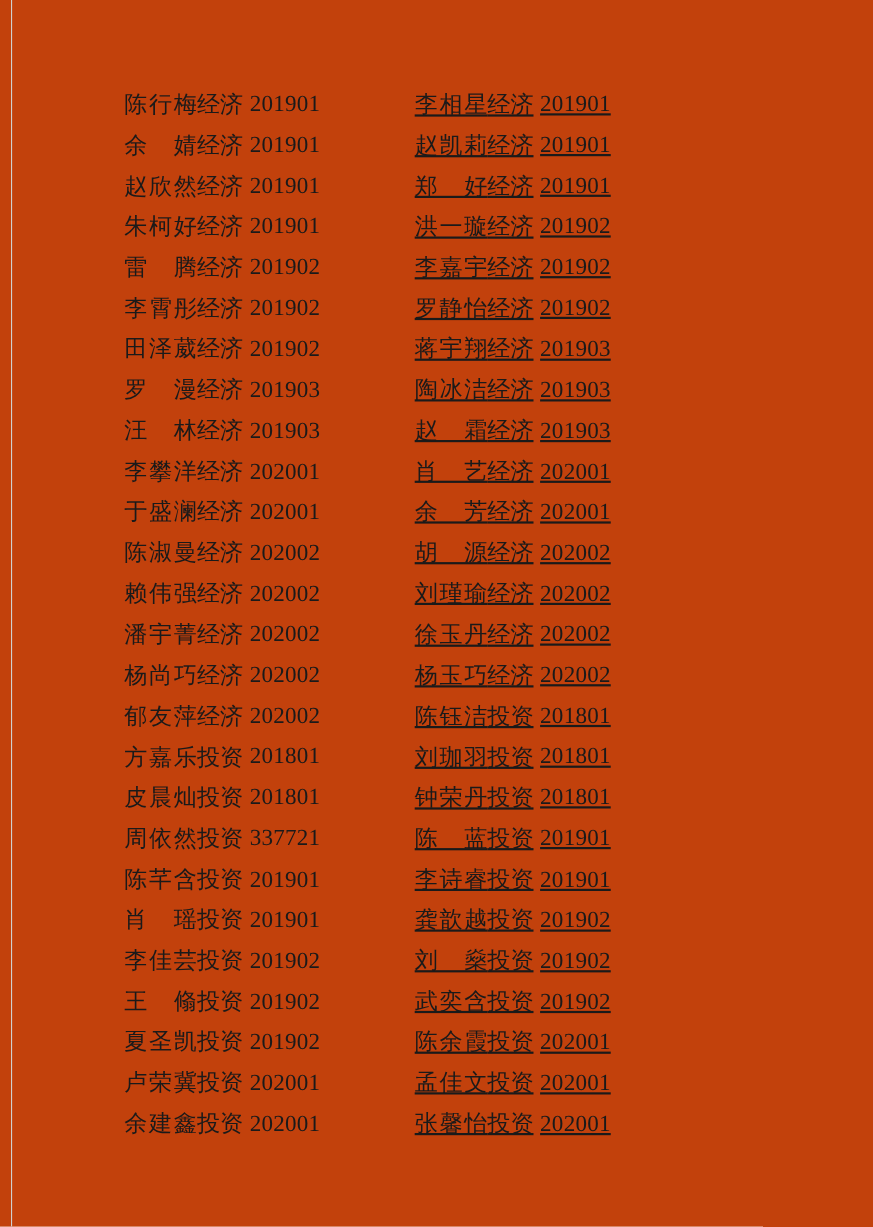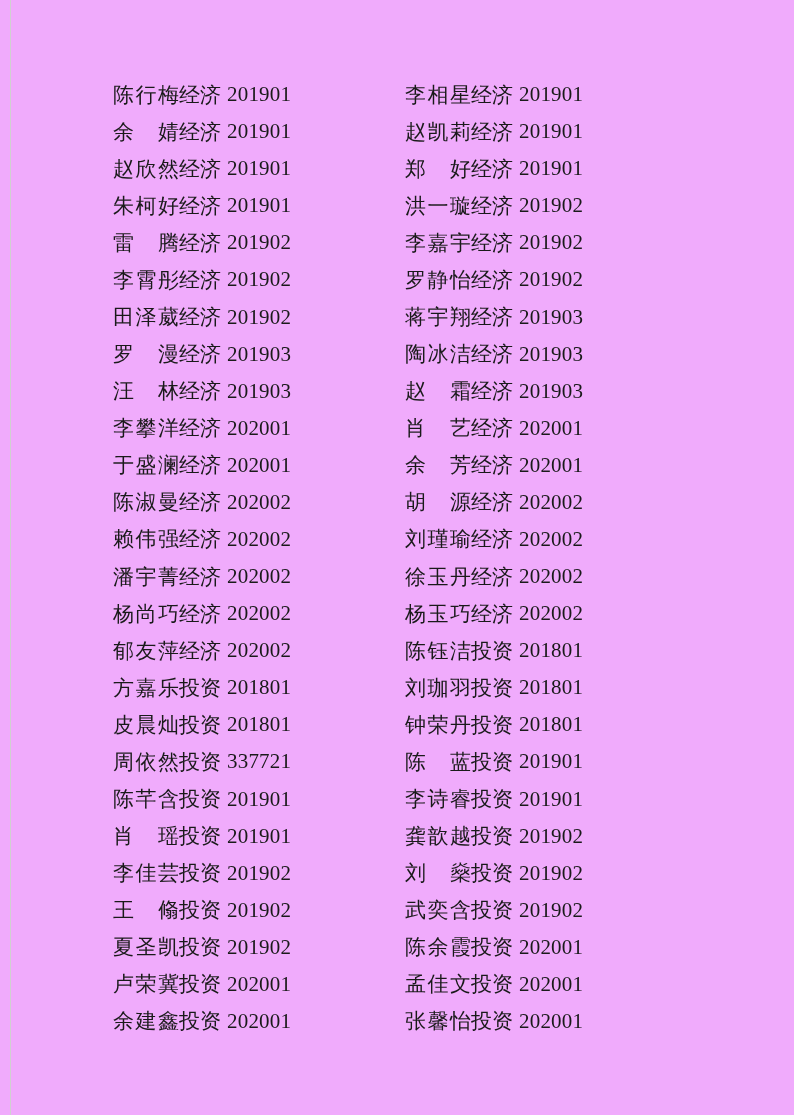--- a/index.html
+++ b/index.html
@@ -11,36 +11,36 @@
     width: 794px;
     height: 1115px;
     position: relative;
     overflow: hidden;
     font-family: "Liberation Serif", "DejaVu Serif", serif;
     color: #1a1a1a;
   }
   .page {
     position: absolute;
     inset: 0;
-    background: #f0abfc;
+    background: #c2410c;
   }
   .edge-line {
     position: absolute;
     left: 10px;
     top: 0;
     width: 1px;
     height: 1115px;
     background: #d0d0d0;
   }
   .roster-column {
     position: absolute;
     top: 76px;
   }
   .roster-column.col-left  { left: 113px; }
-  .roster-column.col-right { left: 405px; }
+  .roster-column.col-right { left: 377px; text-decoration: underline; }
   .roster-row {
     height: 37.08px;
     display: flex;
     align-items: center;
     font-size: 21px;
     white-space: nowrap;
   }
   .student-name {
     display: inline-block;
     width: 66px;

